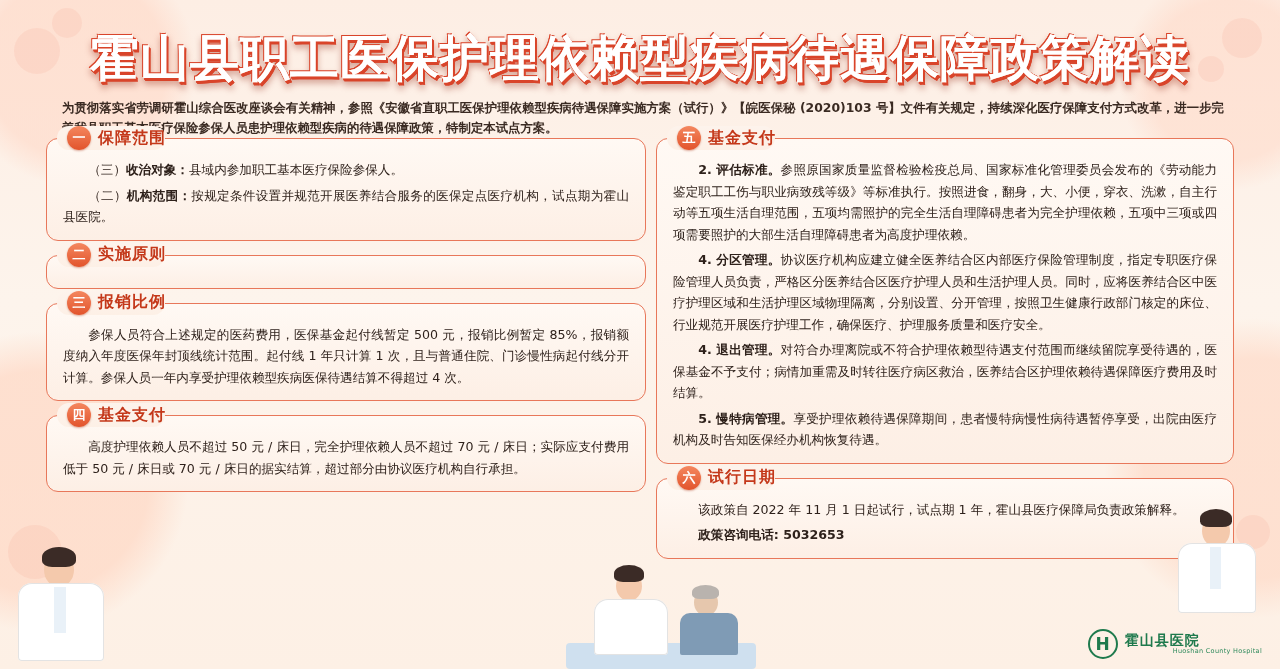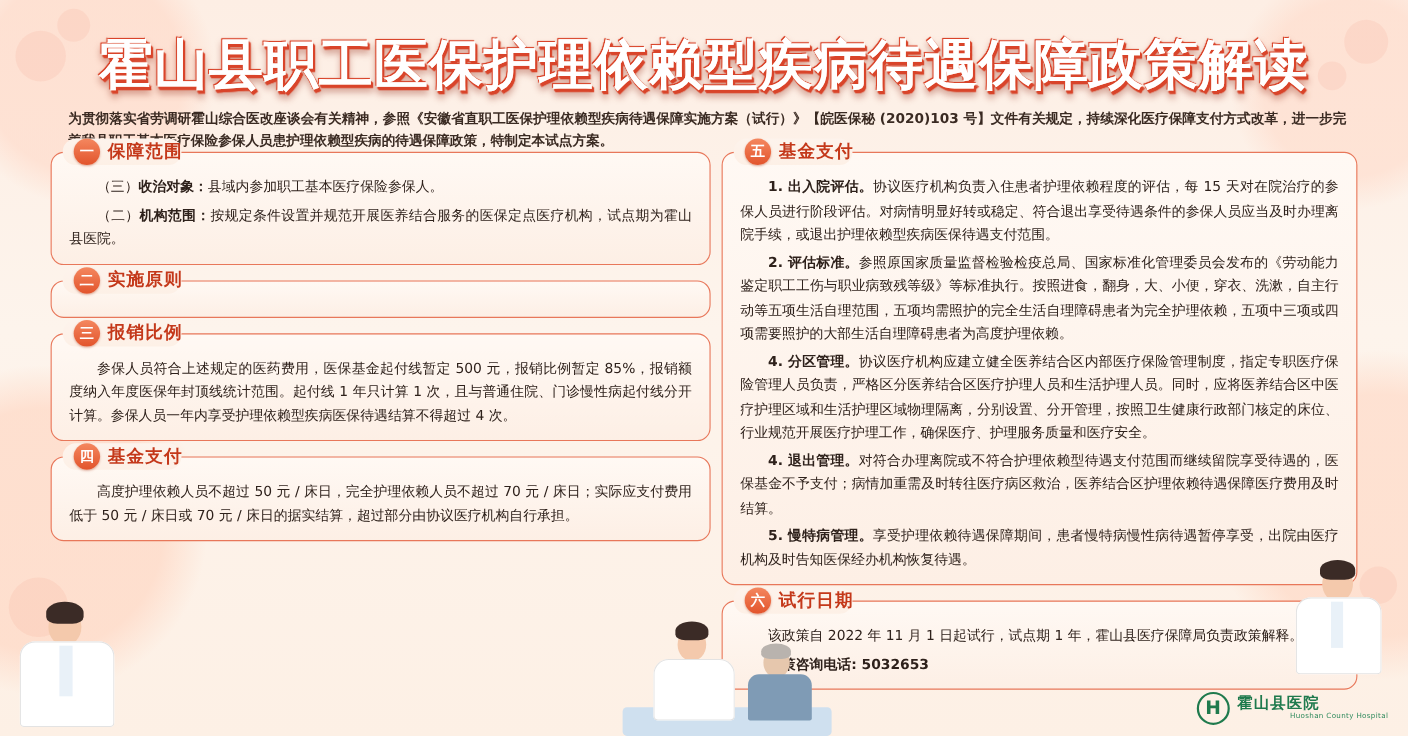--- a/index.html
+++ b/index.html
@@ -193,21 +193,20 @@
       </div>
     </div>
   <div class="col col-right" id="right-col">
       <div class="card">
         <div class="head-bg" style="width: 108px;"></div>
         <div class="sec-head">
           <div class="bubble">五</div>
           <div class="sec-title">基金支付</div>
         </div>
         <div class="body-txt">
-          <p><span class="b">1. 出入院评估。</span>协议医疗机构负责入住患者护理依赖程度的评估，每 15 天对在院治疗的参保人员进行阶段评估。对病情明显好转或稳定、符合退出享受待遇条件的参保人员应当及时办理离院手续，或退出护理依赖型疾病医保待遇支付范围。</p>
           <p><span class="b">2. 评估标准。</span>参照原国家质量监督检验检疫总局、国家标准化管理委员会发布的《劳动能力鉴定职工工伤与职业病致残等级》等标准执行。按照进食，翻身，大、小便，穿衣、洗漱，自主行动等五项生活自理范围，五项均需照护的完全生活自理障碍患者为完全护理依赖，五项中三项或四项需要照护的大部生活自理障碍患者为高度护理依赖。</p>
           <p><span class="b">4. 分区管理。</span>协议医疗机构应建立健全医养结合区内部医疗保险管理制度，指定专职医疗保险管理人员负责，严格区分医养结合区医疗护理人员和生活护理人员。同时，应将医养结合区中医疗护理区域和生活护理区域物理隔离，分别设置、分开管理，按照卫生健康行政部门核定的床位、行业规范开展医疗护理工作，确保医疗、护理服务质量和医疗安全。</p>
           <p><span class="b">4. 退出管理。</span>对符合办理离院或不符合护理依赖型待遇支付范围而继续留院享受待遇的，医保基金不予支付；病情加重需及时转往医疗病区救治，医养结合区护理依赖待遇保障医疗费用及时结算。</p>
           <p><span class="b">5. 慢特病管理。</span>享受护理依赖待遇保障期间，患者慢特病慢性病待遇暂停享受，出院由医疗机构及时告知医保经办机构恢复待遇。</p>
         </div>
       </div>
       <div class="card">
         <div class="head-bg" style="width: 108px;"></div>
         <div class="sec-head">
           <div class="bubble">六</div>

